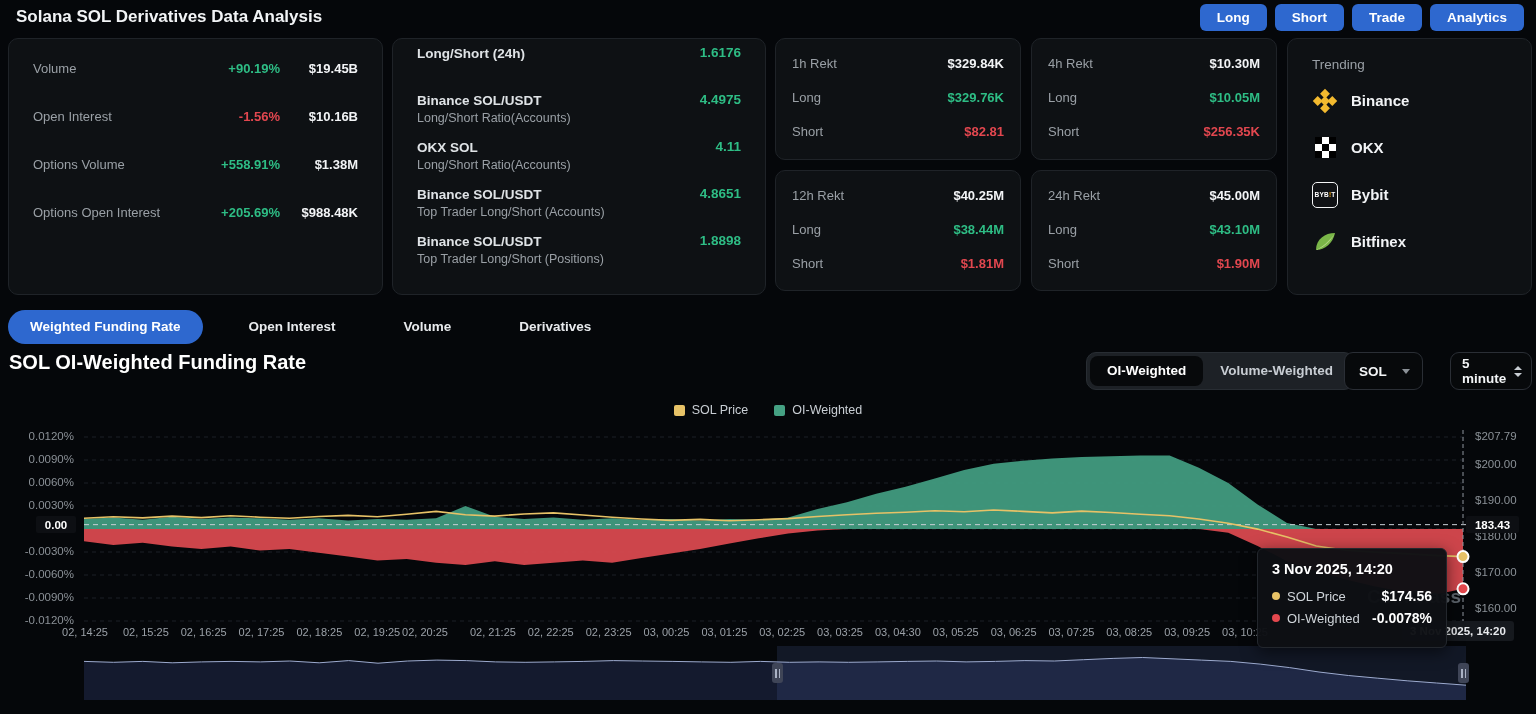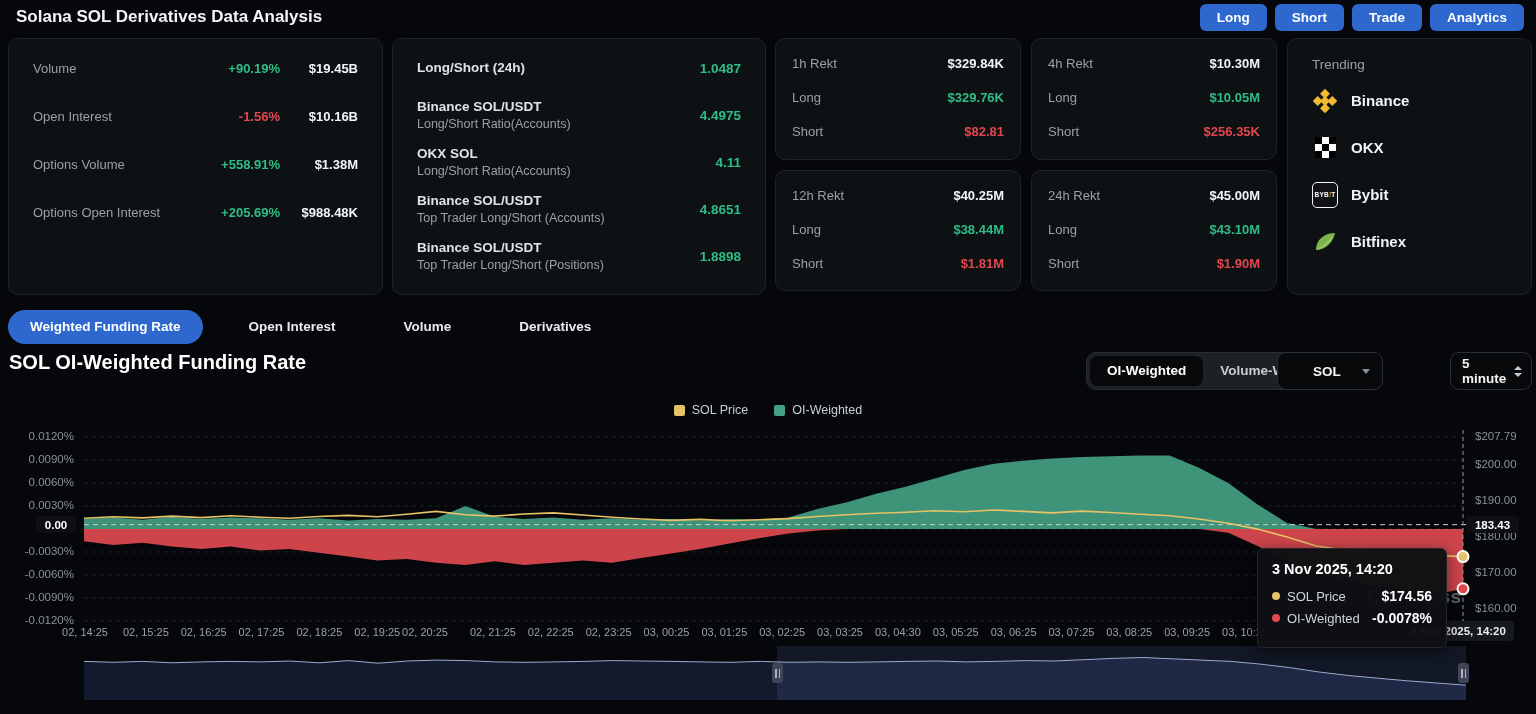--- a/index.html
+++ b/index.html
@@ -13,21 +13,21 @@
            border-radius:6px;padding:6px 17px;cursor:pointer;}
   
   .panel{position:absolute;background:#0e1114;border:1px solid #1f2328;border-radius:10px;box-sizing:border-box;}
   #panel-stats{left:8px;top:38px;width:375px;height:257px;padding:5px 24px 0;}
   .stat-row{display:flex;align-items:center;height:48px;}
   .stat-label{flex:1;font-size:13px;color:#9aa0a6;}
   .stat-pct{width:88px;text-align:right;font-size:13px;font-weight:600;}
   .stat-val{width:78px;text-align:right;font-size:13px;font-weight:700;color:#f2f4f6;}
   .up{color:#2ebd85!important;} .down{color:#e2474f!important;}
   #panel-ratios{left:392px;top:38px;width:374px;height:257px;padding:6px 24px 0;}
-  .ratio-row{display:flex;align-items:center;height:47px;}
+  .ratio-row{display:flex;align-items:flex-start;height:47px;}
   .ratio-titles{flex:1;line-height:1.35;}
   .ratio-title{font-size:13.5px;color:#dfe3e6;font-weight:600;}
   .ratio-sub{font-size:12.5px;color:#9aa0a6;}
   .ratio-val{font-size:13.5px;font-weight:600;color:#2ebd85;}
   .rekt{padding:7px 16px 0;}
   #rekt-1h{left:775px;top:38px;width:246px;height:122px;}
   #rekt-4h{left:1031px;top:38px;width:246px;height:122px;}
   #rekt-12h{left:775px;top:170px;width:246px;height:121px;}
   #rekt-24h{left:1031px;top:170px;width:246px;height:121px;}
   .rekt-row{display:flex;align-items:center;height:34px;}
@@ -50,21 +50,21 @@
   .tab.active{background:#2e68cf;border-radius:17px;color:#fff;}
   
   .section-title{position:absolute;left:9px;top:351px;font-size:20px;font-weight:700;color:#fff;}
   .seg{position:absolute;left:1086px;top:352px;height:38px;background:#1d2126;border:1px solid #282d33;
        border-radius:10px;display:flex;align-items:center;padding:3px;box-sizing:border-box;}
   .seg-item{font-size:13.5px;font-weight:600;color:#c8cdd3;padding:0 17px;height:30px;line-height:30px;
             border-radius:8px;cursor:pointer;}
   .seg-item.active{background:#07090b;color:#fff;}
   .selbox{position:absolute;top:352px;height:38px;background:#07090b;border:1px solid #2a2e35;border-radius:9px;
           box-sizing:border-box;display:flex;align-items:center;cursor:pointer;}
-  #sel-symbol{left:1277px;width:106px;padding:0 12px 0 14px;text-align:center;}
+  #sel-symbol{left:1344px;width:79px;padding:0 12px 0 14px;}
   #sel-interval{left:1450px;width:82px;padding:0 9px 0 11px;}
   .sel-text{flex:1;font-size:13.5px;font-weight:600;color:#f2f4f6;}
   .caret-down{width:0;height:0;border-left:4.5px solid transparent;border-right:4.5px solid transparent;
               border-top:5.5px solid #8b9197;}
   .stepper{display:flex;flex-direction:column;gap:3px;align-items:center;}
   .tri-up{width:0;height:0;border-left:4px solid transparent;border-right:4px solid transparent;border-bottom:4.5px solid #c8cdd3;}
   .tri-dn{width:0;height:0;border-left:4px solid transparent;border-right:4px solid transparent;border-top:4.5px solid #c8cdd3;}
   
   .legend{position:absolute;left:0;top:403px;width:1536px;display:flex;justify-content:center;gap:26px;}
   .leg-item{display:flex;align-items:center;gap:7px;}
@@ -132,21 +132,21 @@
       <span class="stat-pct up">+205.69%</span>
       <span class="stat-val">$988.48K</span>
     </div>
   </div>
 
   <div class="panel" id="panel-ratios">
     <div class="ratio-row">
       <div class="ratio-titles">
           <div class="ratio-title">Long/Short (24h)</div>
         </div>
-      <span class="ratio-val">1.0487</span>
+      <span class="ratio-val">1.6176</span>
     </div>
     <div class="ratio-row">
       <div class="ratio-titles">
         <div class="ratio-title">Binance SOL/USDT</div>
         <div class="ratio-sub">Long/Short Ratio(Accounts)</div>
       </div>
       <span class="ratio-val">4.4975</span>
     </div>
     <div class="ratio-row">
       <div class="ratio-titles">

